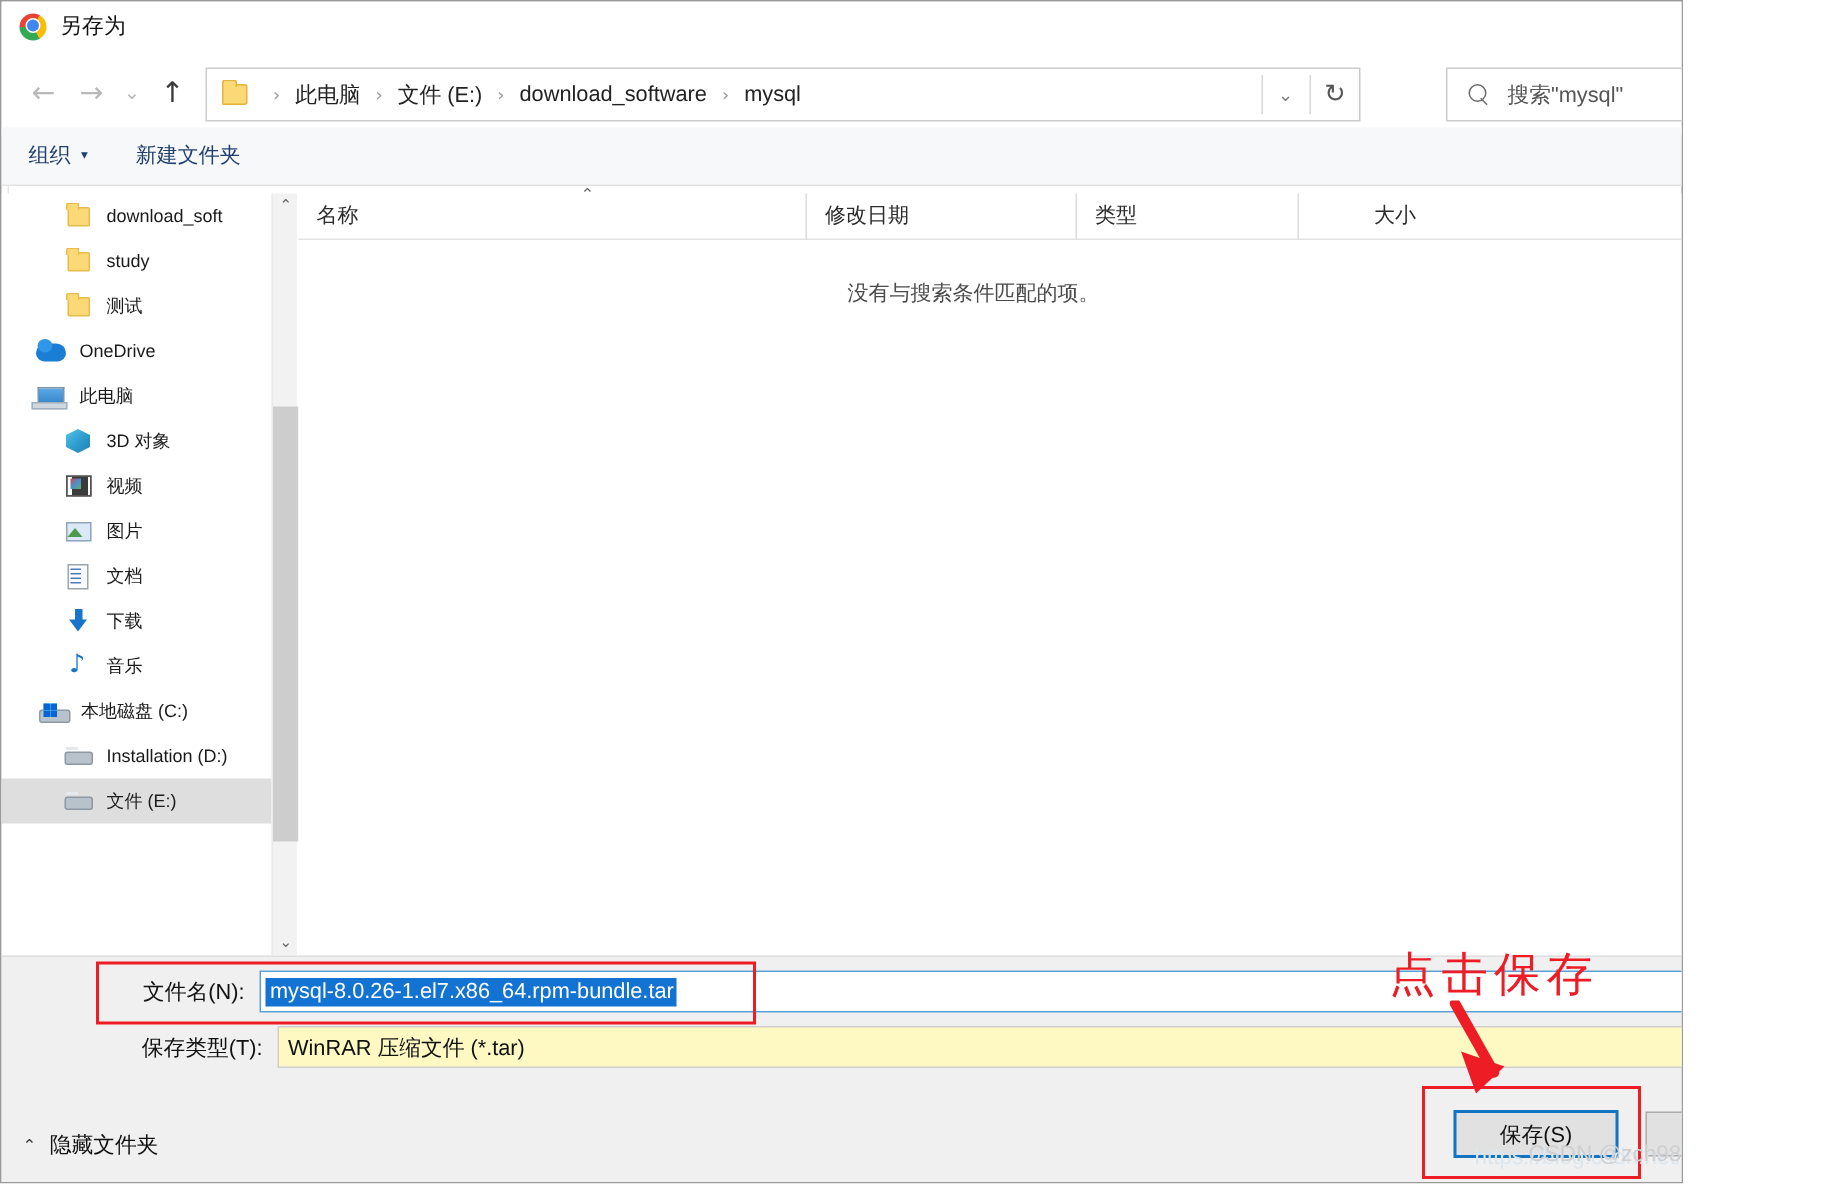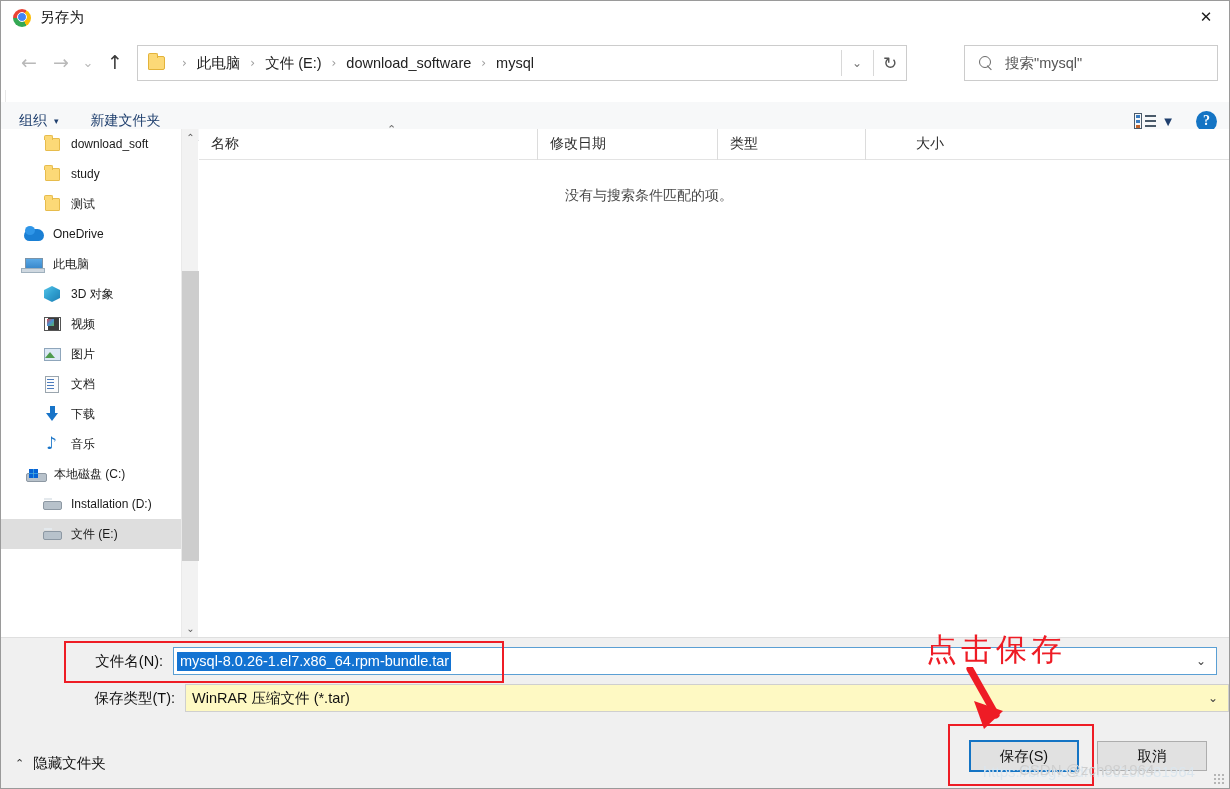--- a/index.html
+++ b/index.html
@@ -5,21 +5,21 @@
   * { box-sizing: border-box; }
   html, body {
     margin: 0; padding: 0;
     width: 1230px; height: 789px;
     overflow: hidden;
     font-family: "Liberation Sans", "DejaVu Sans", sans-serif;
     background: #ffffff;
   }
   #root {
     position: relative;
-    width: 1230px; height: 789px;
+    width: 1122px; height: 789px;
     background: #ffffff;
     border: 1px solid #9a9a9a;
     overflow: hidden;
   }
 
   
   .titlebar {
     position: absolute; left: 0; top: 0; width: 1228px; height: 33px;
     background: #ffffff;
     display: flex; align-items: center;
@@ -117,21 +117,21 @@
   }
   .search-ico::after {
     content: ""; position: absolute; left: 8px; top: 9px;
     width: 6px; height: 1.4px; background: #6b6b6b;
     transform: rotate(45deg); transform-origin: left center;
   }
   .search-text { margin-left: 11px; font-size: 14.5px; color: #555; }
 
   
   .toolbar {
-    position: absolute; left: 0; top: 101px; width: 1228px; height: 39px;
+    position: absolute; left: 0; top: 84px; width: 1228px; height: 39px;
     background: #f7f8f9; border-bottom: 1px solid #e2e3e5;
     display: flex; align-items: center;
   }
   .tb-item {
     font-size: 14px; color: #1f3f6e; display: flex; align-items: center;
   }
   .tb-organize { margin-left: 18px; }
   .tb-caret {
     margin-left: 7px; font-size: 9px; color: #1f3f6e;
     font-family: "DejaVu Sans", sans-serif;

